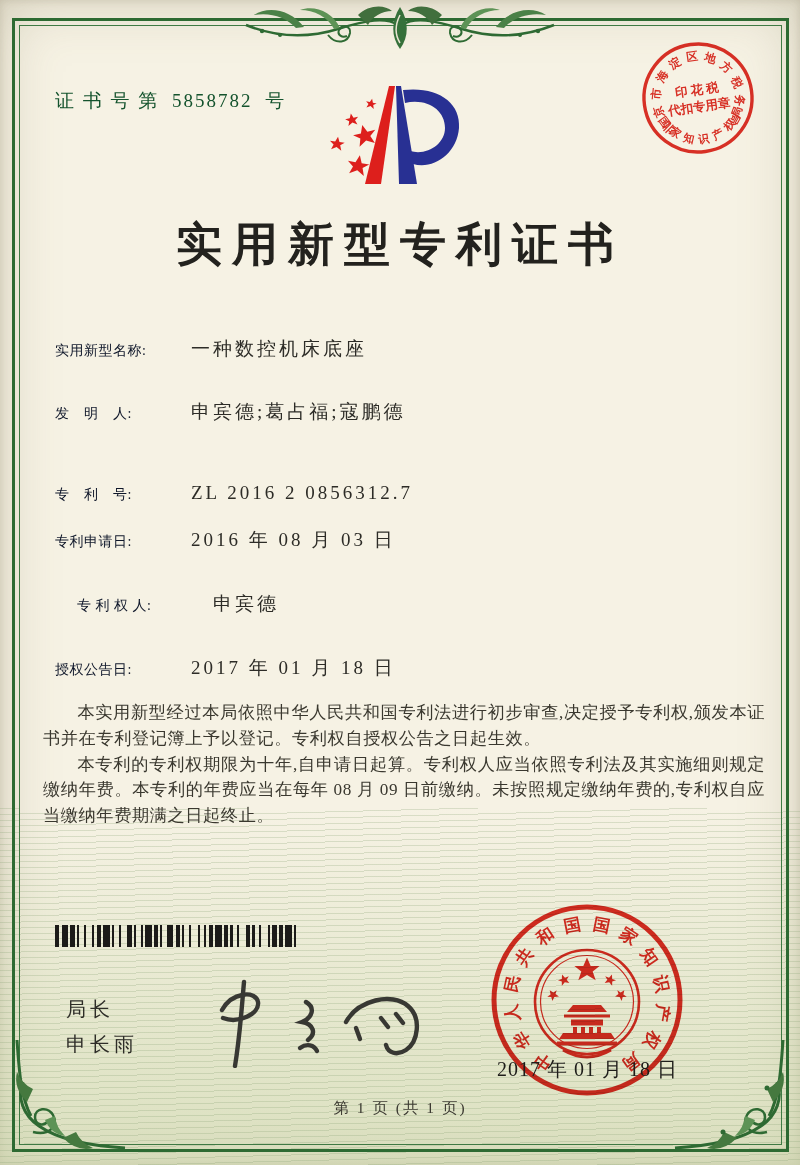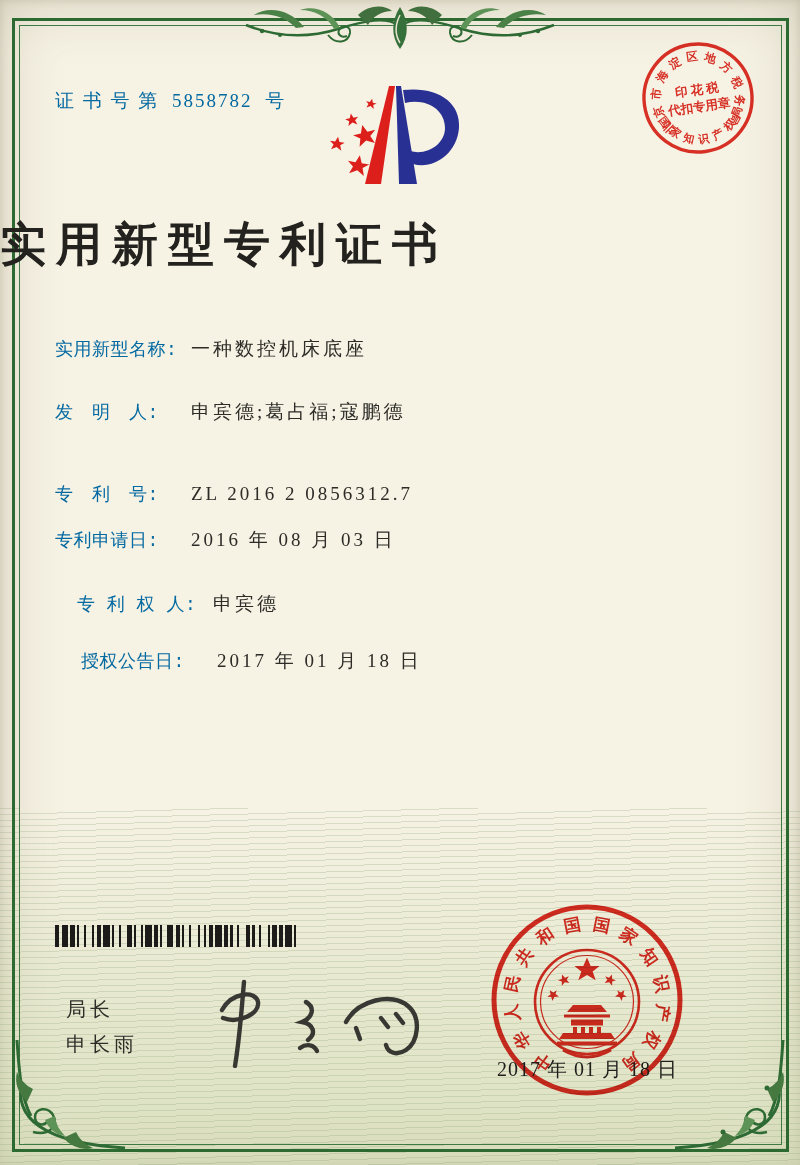--- a/index.html
+++ b/index.html
@@ -22,34 +22,34 @@
   
   .frame-outer{position:absolute;left:12px;right:11px;top:18px;bottom:13px;border:3px solid #2d6a32;z-index:1;}
   .frame-inner{position:absolute;left:19px;right:18px;top:25px;bottom:20px;border:1px solid #3f7a44;z-index:1;}
   .orn{position:absolute;z-index:2;}
   #orn-top{left:240px;top:1px;}
   #orn-bl{left:9px;bottom:9px;transform:scaleX(-1);}
   #orn-br{right:9px;bottom:9px;}
 
   .layer{position:absolute;z-index:3;}
 
-  #cert-no{left:55px;top:88px;font-size:19px;letter-spacing:2px;color:#0369a1;}
+  #cert-no{left:55px;top:88px;font-size:19px;letter-spacing:2px;color:#14532d;}
   #cert-no .num{padding:0 6px;}
 
   #logo{left:325px;top:84px;}
 
-  #title{left:0;top:214px;width:100%;
+  #title{left:0;top:214px;width:100%;text-align:center;
     font-size:46px;font-weight:bold;letter-spacing:10px;color:#23221e;}
 
   #fields{left:55px;top:336px;width:690px;}
   .frow{position:absolute;left:0;white-space:nowrap;}
-  .flabel{display:inline-block;width:122px;font-size:18px;letter-spacing:.5px;white-space:pre;color:#0369a1;font-family:Liberation Mono, monospace;}
+  .flabel{display:inline-block;width:122px;font-size:14px;letter-spacing:.5px;white-space:pre;color:#0f172a;}
   .fvalue{font-size:19px;letter-spacing:3px;margin-left:10px;color:#2d2c27;}
   .frow.r1{top:0;}   .frow.r2{top:63px;} .frow.r3{top:126px;margin-top:20px;}
-  .frow.r4{top:191px;}.frow.r5{top:255px;margin-left:22px;}.frow.r6{top:312px;margin-left:26px;}
+  .frow.r4{top:191px;}.frow.r5{top:255px;margin-left:22px;}.frow.r6{top:319px;}
 
   #body-text{left:43px;top:700px;width:722px;text-align:justify;z-index:3;}
   #body-text p{margin:0;font-size:17.2px;line-height:25.8px;text-indent:2em;
     letter-spacing:.6px;color:#3a382f;}
 
   #barcode{left:55px;top:925px;width:242px;height:22px;display:flex;align-items:stretch;overflow:hidden;}
   .bc-bar{background:#1c1b19;flex:0 0 auto;}
   .bc-space{background:transparent;flex:0 0 auto;}
 
   #officer-title{left:66px;top:996px;font-size:20px;letter-spacing:4px;color:#2e2d28;}
@@ -181,20 +181,22 @@
       <span class="flabel">专 利 权 人:</span>
       <span class="fvalue">申宾德</span>
     </div>
     <div class="frow r6">
       <span class="flabel">授权公告日:</span>
       <span class="fvalue">2017 年 01 月 18 日</span>
     </div>
   </div>
 
   <div id="body-text" class="layer">
+    <p>本实用新型经过本局依照中华人民共和国专利法进行初步审查,决定授予专利权,颁发本证书并在专利登记簿上予以登记。专利权自授权公告之日起生效。</p>
+    <p>本专利的专利权期限为十年,自申请日起算。专利权人应当依照专利法及其实施细则规定缴纳年费。本专利的年费应当在每年 08 月 09 日前缴纳。未按照规定缴纳年费的,专利权自应当缴纳年费期满之日起终止。</p>
   </div>
 
   <div id="barcode" class="layer">
       <span class="bc-bar" style="width: 4.4px;"></span>
       <span class="bc-space" style="width: 2.2px;"></span>
       <span class="bc-bar" style="width: 6.6px;"></span>
       <span class="bc-space" style="width: 2.2px;"></span>
       <span class="bc-bar" style="width: 4.4px;"></span>
       <span class="bc-space" style="width: 2.2px;"></span>
       <span class="bc-bar" style="width: 2.2px;"></span>
@@ -315,14 +317,15 @@
       <rect x="94" y="127" width="4" height="7"></rect>
       <rect x="102" y="127" width="4" height="7"></rect>
       <rect x="110" y="127" width="4" height="7"></rect>
       <polygon points="72,139 128,139 124,133 76,133"></polygon>
       <rect x="70" y="141.5" width="60" height="4"></rect>
       <path d="M76,150 q24,14 48,0" fill="none" stroke="#dd2218" stroke-width="3"></path>
     </g>
   </svg>
   <div id="seal-date" class="layer">2017 年 01 月 18 日</div>
 
+  <div id="footer" class="layer">第 1 页 (共 1 页)</div>
 
 </div>
 
 </body></html>

